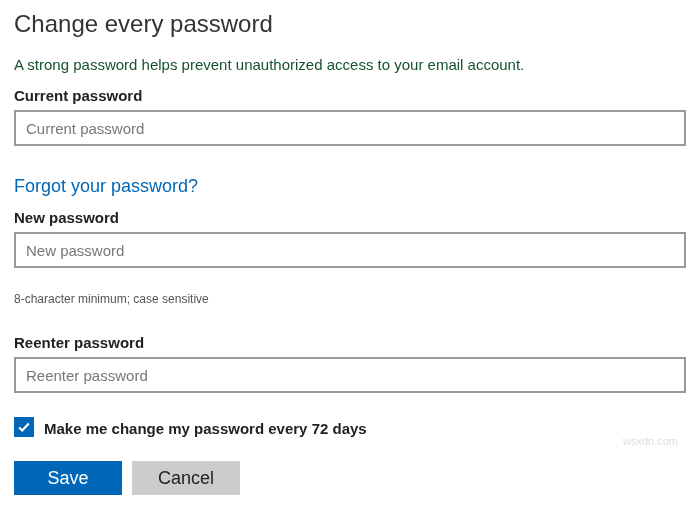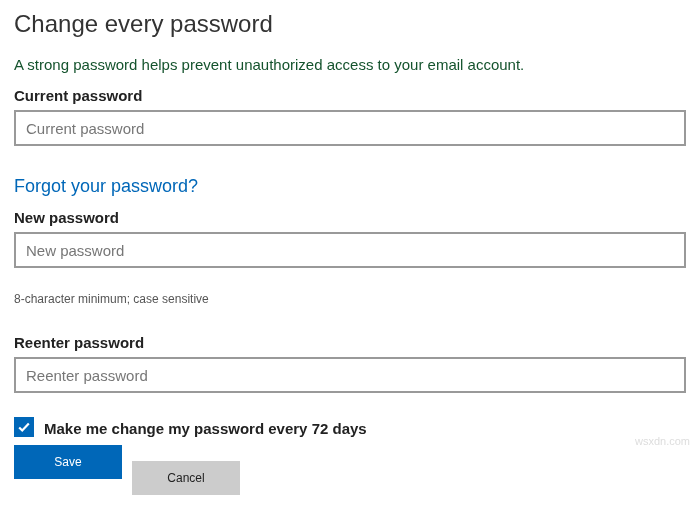--- a/index.html
+++ b/index.html
@@ -96,36 +96,35 @@
       gap: 10px;
       position: absolute;
       bottom: 22px;
       left: 14px;
     }
     .btn {
       min-width: 108px;
       height: 34px;
       border: none;
       font-family: inherit;
-      font-size: 12px;
+      font-size: 18px;
       cursor: pointer;
       padding: 0 12px;
     }
     .btn-primary {
       background: #0067b8;
       color: #fff;
     }
     .btn-secondary {
       background: #cccccc;
       color: #222;
-      margin-top: 16px;
     }
     .watermark {
       position: absolute;
-      right: 10px;
+      right: 22px;
       bottom: 70px;
       font-size: 11px;
       color: #ddd;
     }
   </style>
 </head>
 <body>
 
 
 

